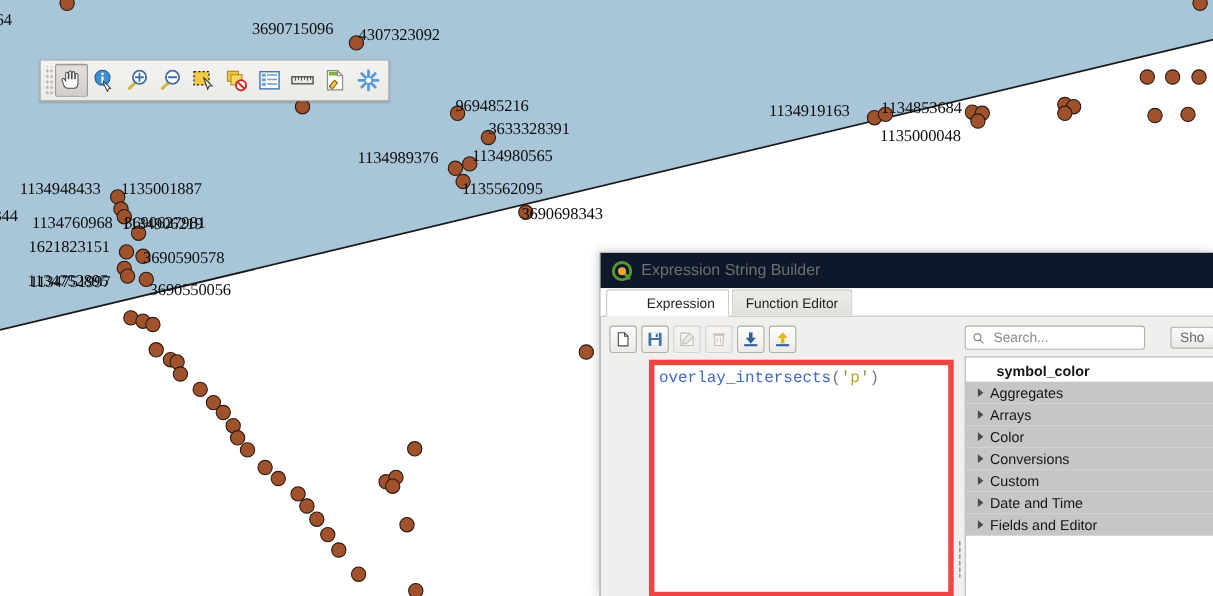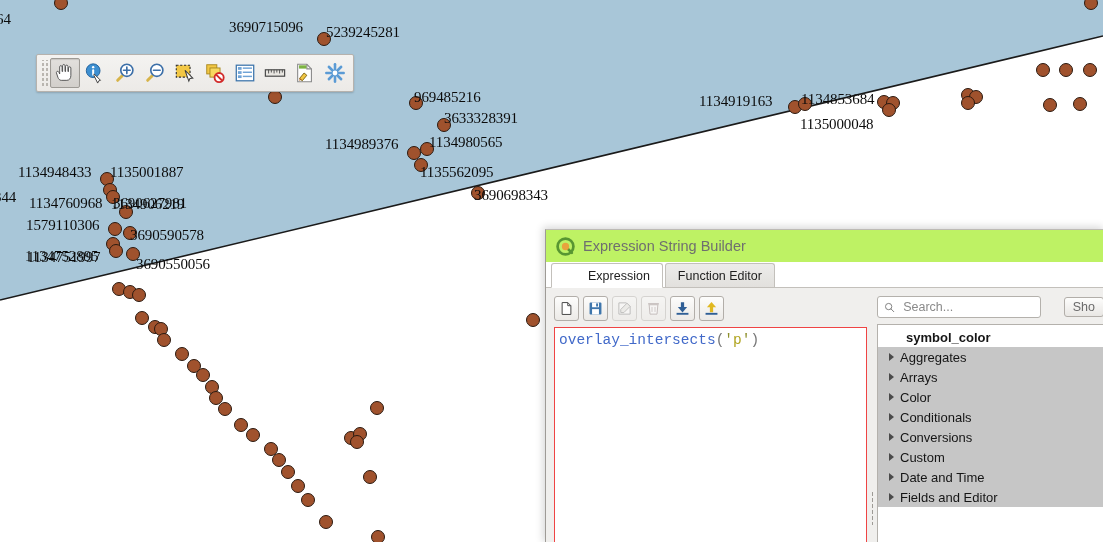--- a/index.html
+++ b/index.html
@@ -85,21 +85,21 @@
     width: 560px; height: 315px;
     background: #f0efed;
     border: 1px solid #9e9b96;
     border-top: 1px solid #bdbab5;
     box-shadow: -2px -2px 8px rgba(0,0,0,0.16);
     box-sizing: border-box;
     display: flex; flex-direction: column;
   }
   #dialog-titlebar {
     height: 32px;
-    background: #bef264;
+    background: #0f172a;
     display: flex; align-items: center;
     padding: 0 10px;
     flex: none;
   }
   #dialog-title {
     font-size: 14.5px;
     color: #6f6f6f;
     margin-left: 8px;
     font-family: "Liberation Sans", sans-serif;
   }
@@ -153,27 +153,28 @@
     background: linear-gradient(to bottom,#fdfdfc,#eceae7);
     border: 1px solid #b2aea9;
     border-radius: 3px;
     display: flex; align-items: center; justify-content: center;
     box-sizing: border-box;
   }
   .xb.disabled { opacity: 0.42; }
   #expr-editor {
     flex: 1;
     background: #ffffff;
-    border: 1px solid #ef4444;
+    border: 5px solid #ef4444;
     padding: 3px 4px;
     font-family: "Liberation Mono", monospace;
     font-size: 14.5px;
     line-height: 1.25;
     box-sizing: border-box;
     overflow: hidden;
+    margin-left: 36px;
   }
   .tok-func { color: #4169c9; }
   .tok-paren { color: #777777; }
   .tok-quote { color: #8d8f2a; }
   .tok-str { color: #b0a41e; }
 
   #splitter {
     width: 10px;
     flex: none;
     display: flex; align-items: flex-end; justify-content: center;
@@ -337,37 +338,37 @@
         <div class="map-point" style="left: 377px; top: 408px; width: 14px; height: 14px; background: rgb(160, 82, 45); border-color: rgb(43, 26, 16);"></div>
         <div class="map-point" style="left: 351px; top: 438px; width: 14px; height: 14px; background: rgb(160, 82, 45); border-color: rgb(43, 26, 16);"></div>
         <div class="map-point" style="left: 360px; top: 434px; width: 14px; height: 14px; background: rgb(160, 82, 45); border-color: rgb(43, 26, 16);"></div>
         <div class="map-point" style="left: 357px; top: 442px; width: 14px; height: 14px; background: rgb(160, 82, 45); border-color: rgb(43, 26, 16);"></div>
         <div class="map-point" style="left: 370px; top: 477px; width: 14px; height: 14px; background: rgb(160, 82, 45); border-color: rgb(43, 26, 16);"></div>
         <div class="map-point" style="left: 378px; top: 537px; width: 14px; height: 14px; background: rgb(160, 82, 45); border-color: rgb(43, 26, 16);"></div>
       </div>
     <div id="map-labels">
         <div class="map-label" style="left: -4px; top: 12px;">64</div>
         <div class="map-label" style="left: 229px; top: 20px;">3690715096</div>
-        <div class="map-label" style="left: 326px; top: 25px;">5239245281</div>
+        <div class="map-label" style="left: 326px; top: 25px;">4307323092</div>
         <div class="map-label" style="left: 414px; top: 90px;">969485216</div>
         <div class="map-label" style="left: 444px; top: 111px;">3633328391</div>
         <div class="map-label" style="left: 699px; top: 94px;">1134919163</div>
         <div class="map-label" style="left: 801px; top: 92px;">1134853684</div>
         <div class="map-label" style="left: 800px; top: 117px;">1135000048</div>
         <div class="map-label" style="left: 325px; top: 137px;">1134989376</div>
         <div class="map-label" style="left: 429px; top: 135px;">1134980565</div>
         <div class="map-label" style="left: 420px; top: 165px;">1135562095</div>
         <div class="map-label" style="left: 474px; top: 188px;">3690698343</div>
         <div class="map-label" style="left: 18px; top: 165px;">1134948433</div>
         <div class="map-label" style="left: 110px; top: 165px;">1135001887</div>
         <div class="map-label" style="left: -6px; top: 190px;">344</div>
         <div class="map-label" style="left: 29px; top: 196px;">1134760968</div>
         <div class="map-label" style="left: 113px; top: 196px;">3690627981</div>
         <div class="map-label" style="left: 111px; top: 197px;">1134906219</div>
-        <div class="map-label" style="left: 26px; top: 218px;">1579110306</div>
+        <div class="map-label" style="left: 26px; top: 218px;">1621823151</div>
         <div class="map-label" style="left: 130px; top: 228px;">3690590578</div>
         <div class="map-label" style="left: 25px; top: 249px;">1134752895</div>
         <div class="map-label" style="left: 27px; top: 250px;">1134751997</div>
         <div class="map-label" style="left: 136px; top: 257px;">3690550056</div>
       </div>
 
     <div id="map-toolbar">
       <div class="tb-grip"></div>
 
       <div class="tb-btn active">
@@ -572,26 +573,20 @@
             <div class="tree-row group">
               <span class="tw-arrow">
                 <i></i>
               </span>
               <span>Color</span>
             </div>
             <div class="tree-row group">
               <span class="tw-arrow">
                 <i></i>
               </span>
-              <span>Conditionals</span>
-            </div>
-            <div class="tree-row group">
-              <span class="tw-arrow">
-                <i></i>
-              </span>
               <span>Conversions</span>
             </div>
             <div class="tree-row group">
               <span class="tw-arrow">
                 <i></i>
               </span>
               <span>Custom</span>
             </div>
             <div class="tree-row group">
               <span class="tw-arrow">

